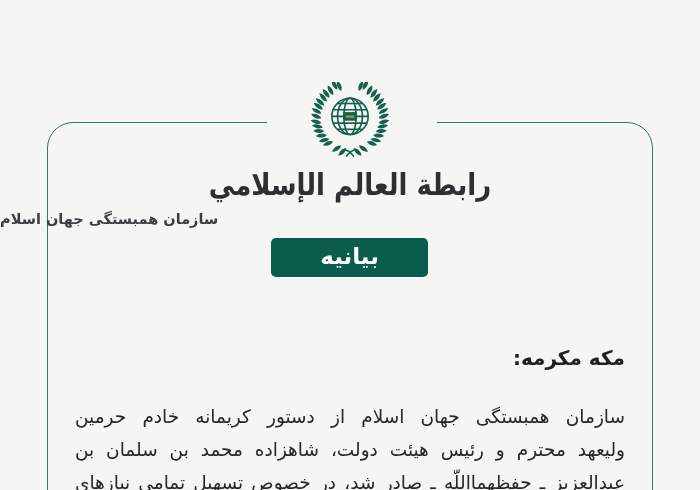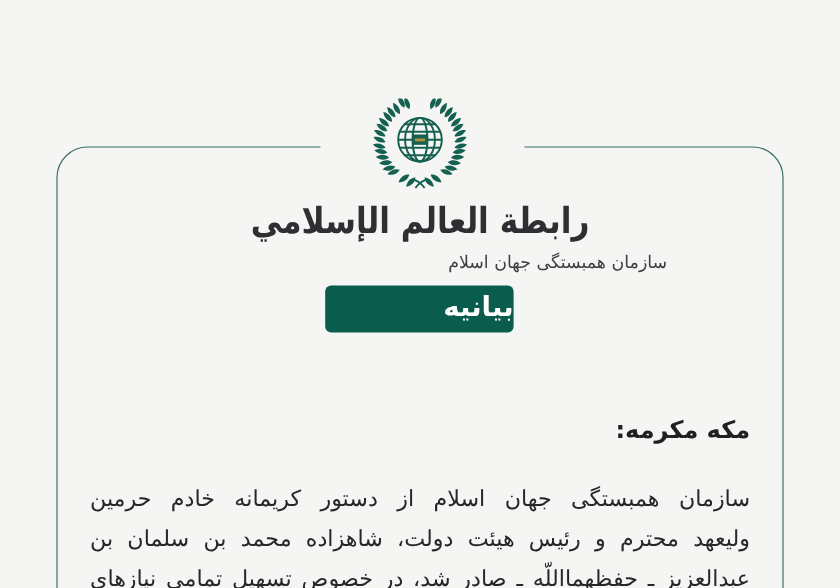--- a/index.html
+++ b/index.html
@@ -49,35 +49,35 @@
     direction:rtl;
     font-weight:bold;
     font-size:26px;
     letter-spacing:-1px;
     color:#2e2e33;
     transform:scaleY(1.15);
   }
   .subtitle{
     position:absolute;
     left:0; top:211px; width:556px;
-    text-align:right;
+    text-align:left;
     direction:rtl;
     font-size:14.5px;
-    font-weight:400;
+    font-weight:700;
     color:#3d3d43;
   }
   .banner{
     position:absolute;
     left:271px; top:238px;
     width:157px; height:39px;
     background:var(--banner-bg);
     border-radius:5px;
     display:flex;
     align-items:center;
-    justify-content:flex-start;
+    justify-content:center;
   }
   .banner-label{
     color:var(--banner-fg);
     font-size:23px;
     font-weight:bold;
     direction:rtl;
     line-height:1;
     padding-bottom:3px;
   }
   .content{

